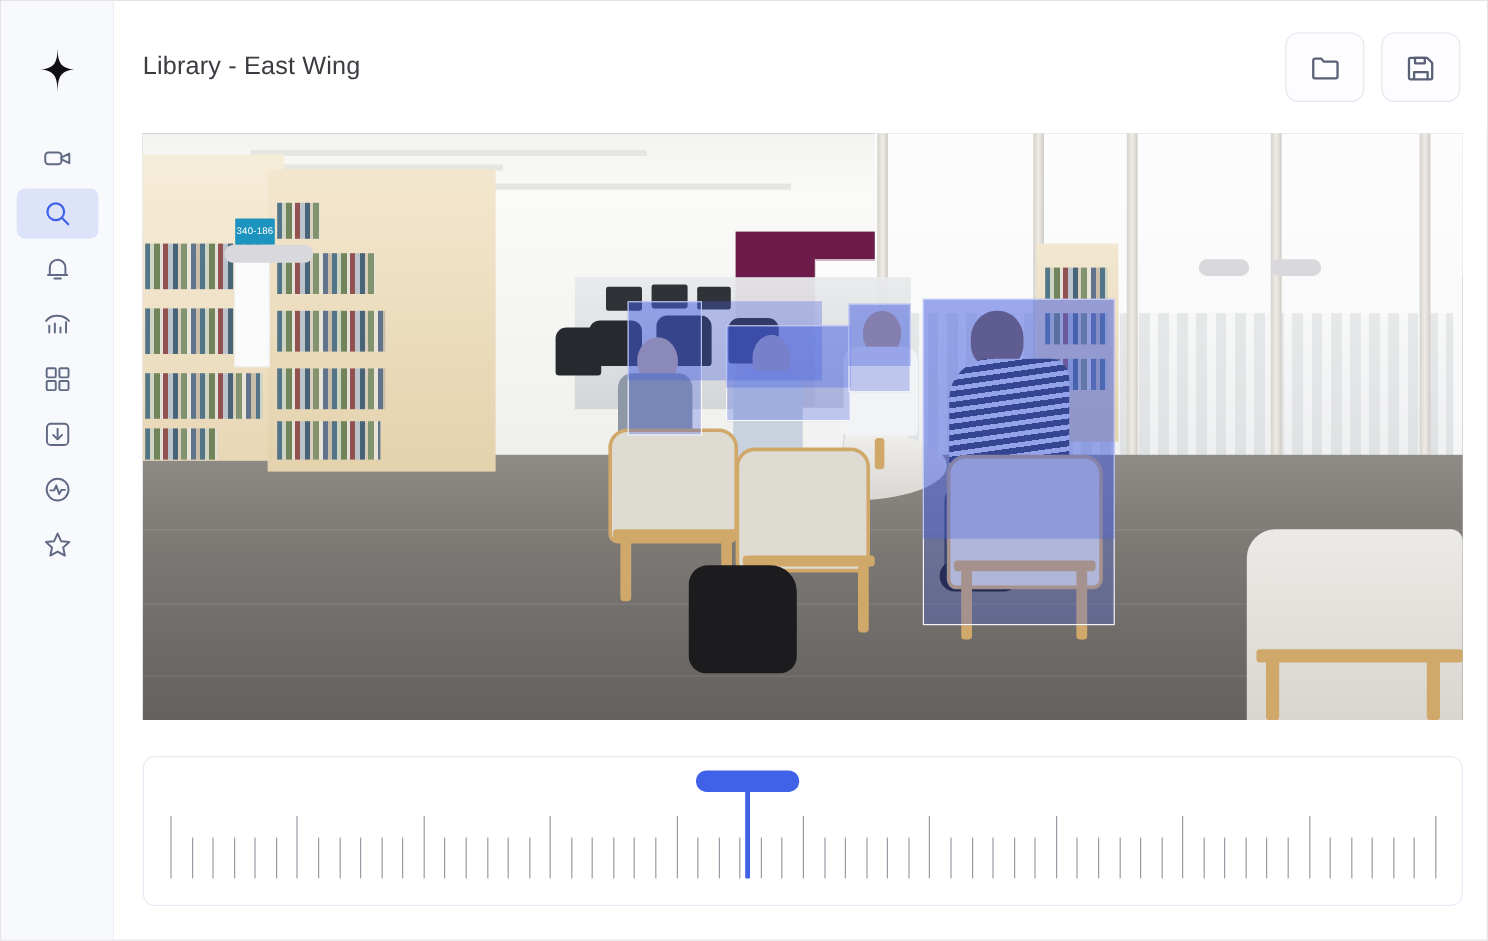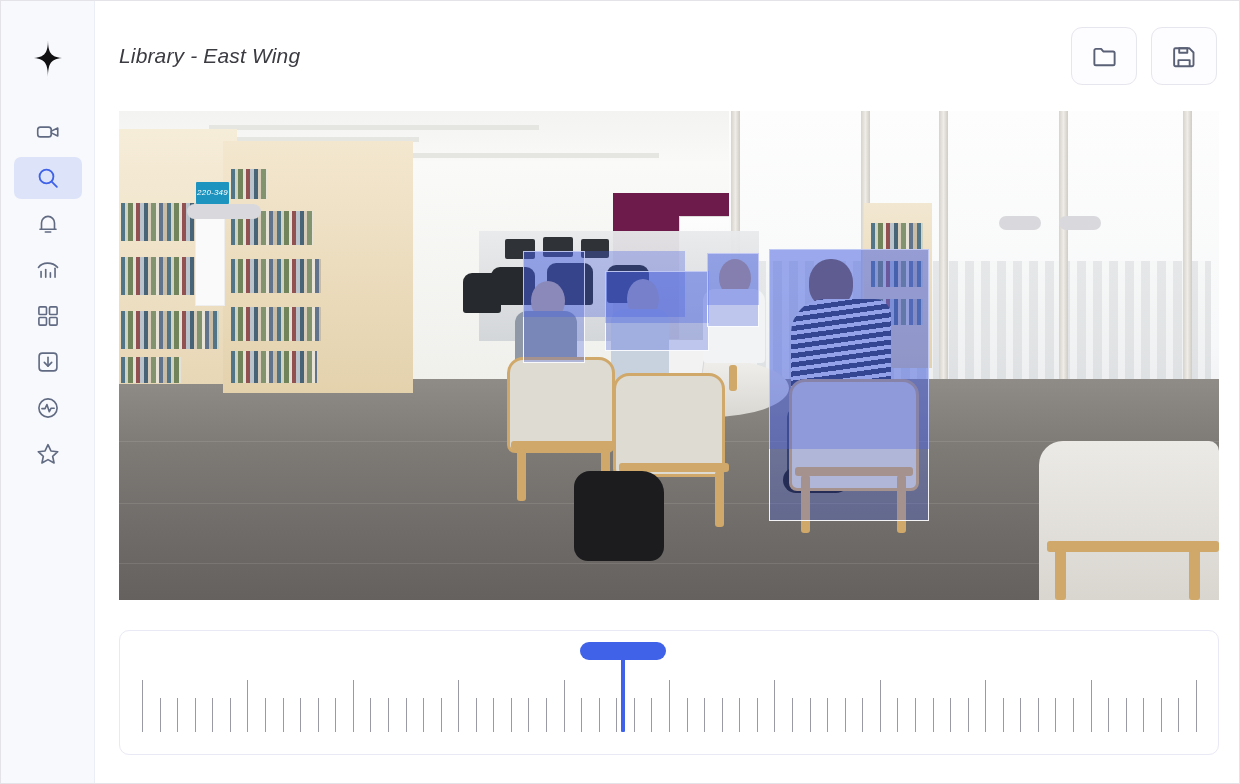--- a/index.html
+++ b/index.html
@@ -13,21 +13,20 @@
   }
 
   #app {
     position: relative;
     width: 1240px;
     height: 784px;
     background: #ffffff;
     border: 1px solid #e3e3e8;
     display: flex;
     overflow: hidden;
-    font-style: italic;
   }
 
   
   .sidebar {
     width: 94px;
     flex: 0 0 94px;
     height: 100%;
     background: #f8f9fc;
     border-right: 1px solid #eceef5;
     display: flex;
@@ -479,21 +478,21 @@
         <div class="books" style="left:112px;top:100px;width:82px;height:34px;"></div>
         <div class="books" style="left:112px;top:148px;width:90px;height:34px;"></div>
         <div class="books" style="left:112px;top:196px;width:90px;height:34px;"></div>
         <div class="books" style="left:112px;top:240px;width:86px;height:32px;"></div>
 
         <div class="sc-case sc-caseR"></div>
         <div class="books" style="left:752px;top:112px;width:52px;height:26px;"></div>
         <div class="books" style="left:752px;top:150px;width:52px;height:26px;"></div>
         <div class="books" style="left:752px;top:188px;width:52px;height:26px;"></div>
 
-        <div class="sc-sign">220-349</div>
+        <div class="sc-sign">340-186</div>
         <div class="sc-paper"></div>
         <div class="sc-blur-pill" style="left:68px;top:93px;width:74px;height:15px;"></div>
         <div class="sc-blur-pill" style="left:880px;top:105px;width:42px;height:14px;"></div>
         <div class="sc-blur-pill" style="left:940px;top:105px;width:42px;height:14px;"></div>
 
         <div class="sc-desk-area"></div>
         <div class="sc-monitor" style="left:386px;top:128px;width:30px;height:20px;"></div>
         <div class="sc-monitor" style="left:424px;top:126px;width:30px;height:20px;"></div>
         <div class="sc-monitor" style="left:462px;top:128px;width:28px;height:19px;"></div>
         <div class="sc-chairblk" style="left:372px;top:156px;width:44px;height:38px;"></div>

